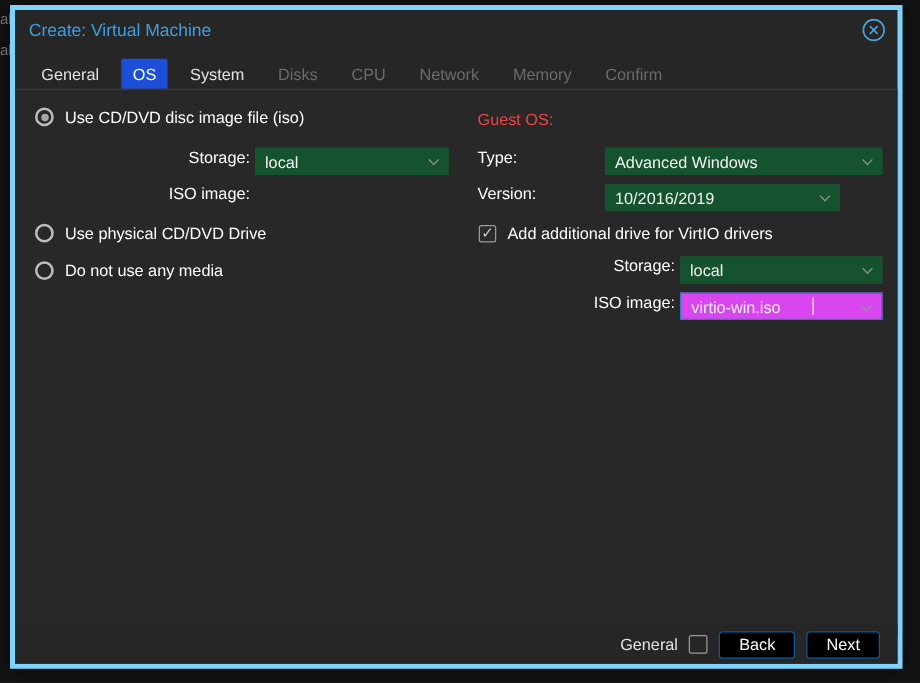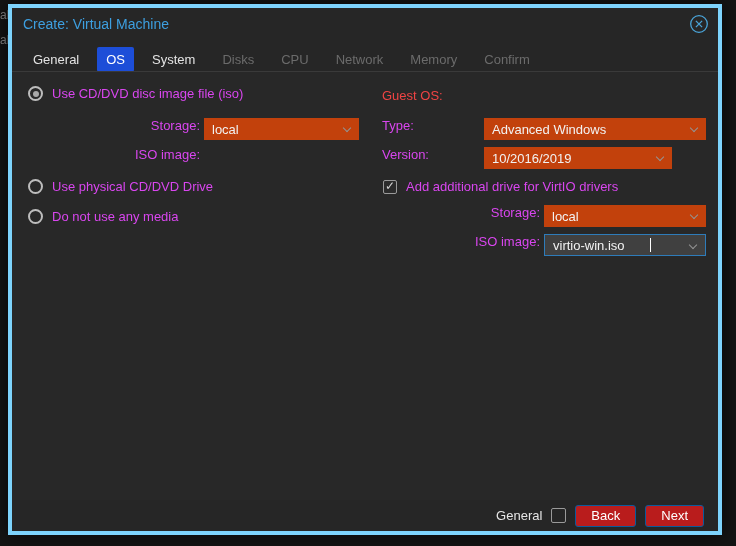--- a/index.html
+++ b/index.html
@@ -40,21 +40,21 @@
   .tab.enabled  { color:#e3e3e3; cursor:pointer; }
   .tab.active   { background:#1d4ed8; color:#ffffff; cursor:pointer; }
   .tab.disabled { color:#6b6b6b; }
   
   .panel {
     position:absolute; left:0; right:0; top:63px; height:437px;
     background:#282828;
     border-top:1px solid #3a3a3a; border-bottom:1px solid #3a3a3a;
   }
   .row { position:absolute; display:flex; align-items:center; }
-  .field-label { font-size:13px; color:#d946ef; white-space:nowrap; }
+  .field-label { font-size:13px; color:#ffffff; white-space:nowrap; }
   .heading { font-size:13px; color:#ef4444; }
   
   .radio {
     width:15px; height:15px; border:2px solid #bdbdbd; border-radius:50%;
     position:relative; flex:0 0 15px; background:transparent; cursor:pointer;
   }
   .radio.checked::after {
     content:""; position:absolute; left:2.5px; top:2.5px; width:6px; height:6px;
     border-radius:50%; background:#a8a8a8;
   }
@@ -62,50 +62,50 @@
   .checkbox {
     width:14px; height:14px; border:1px solid #9a9a9a; border-radius:2px;
     background:#2b2b2b; position:relative; flex:0 0 14px; cursor:pointer;
   }
   .checkbox.checked::after {
     content:"\2713"; position:absolute; left:1px; top:-2px;
     color:#d0d0d0; font-size:12px; line-height:14px;
   }
   
   .combo {
-    position:absolute; height:22px; background:#c2410c;
+    position:absolute; height:22px; background:#14532d;
     display:flex; align-items:center;
     padding:0 22px 0 8px; font-size:13px; color:#f2f2f2;
     overflow:hidden; white-space:nowrap; cursor:pointer;
   }
   .combo .chevron {
     position:absolute; right:9px; top:7px; width:6px; height:6px;
     border-right:1.5px solid #949494; border-bottom:1.5px solid #949494;
     transform:rotate(45deg);
   }
   .combo.focused {
-    border:1px solid #2e7cba; background:#404040;gap:24px;
+    border:1px solid #2e7cba; background:#d946ef;gap:24px;
   }
   .caret {
     display:inline-block; width:1px; height:14px; background:#ffffff;
     margin-left:1px; vertical-align:middle;
   }
   
   .footer {
     position:absolute; left:0; right:0; bottom:0; height:31px;
     display:flex; align-items:center; justify-content:flex-end;
     gap:9px; padding-right:14px; background:#262626;
   }
   .advanced-label { font-size:13px; color:#e6e6e6; }
   .adv-checkbox {
     width:15px; height:15px; border:1px solid #9a9a9a; border-radius:2px;
     background:#262626; cursor:pointer;
   }
   .btn {
-    height:22px; padding:10px 15px; background:#b91c1c; color:#ffffff;
+    height:22px; padding:10px 15px; background:#000000; color:#ffffff;
     font-size:13px; border:1px solid #0a5a9c; border-radius:3px;
     display:flex; align-items:center; cursor:pointer;
   }
 </style>
 </head>
 <body>
 
 <span class="backdrop-fragment" style="top:8px">al</span>
 <span class="backdrop-fragment" style="top:33px">al</span>
 

